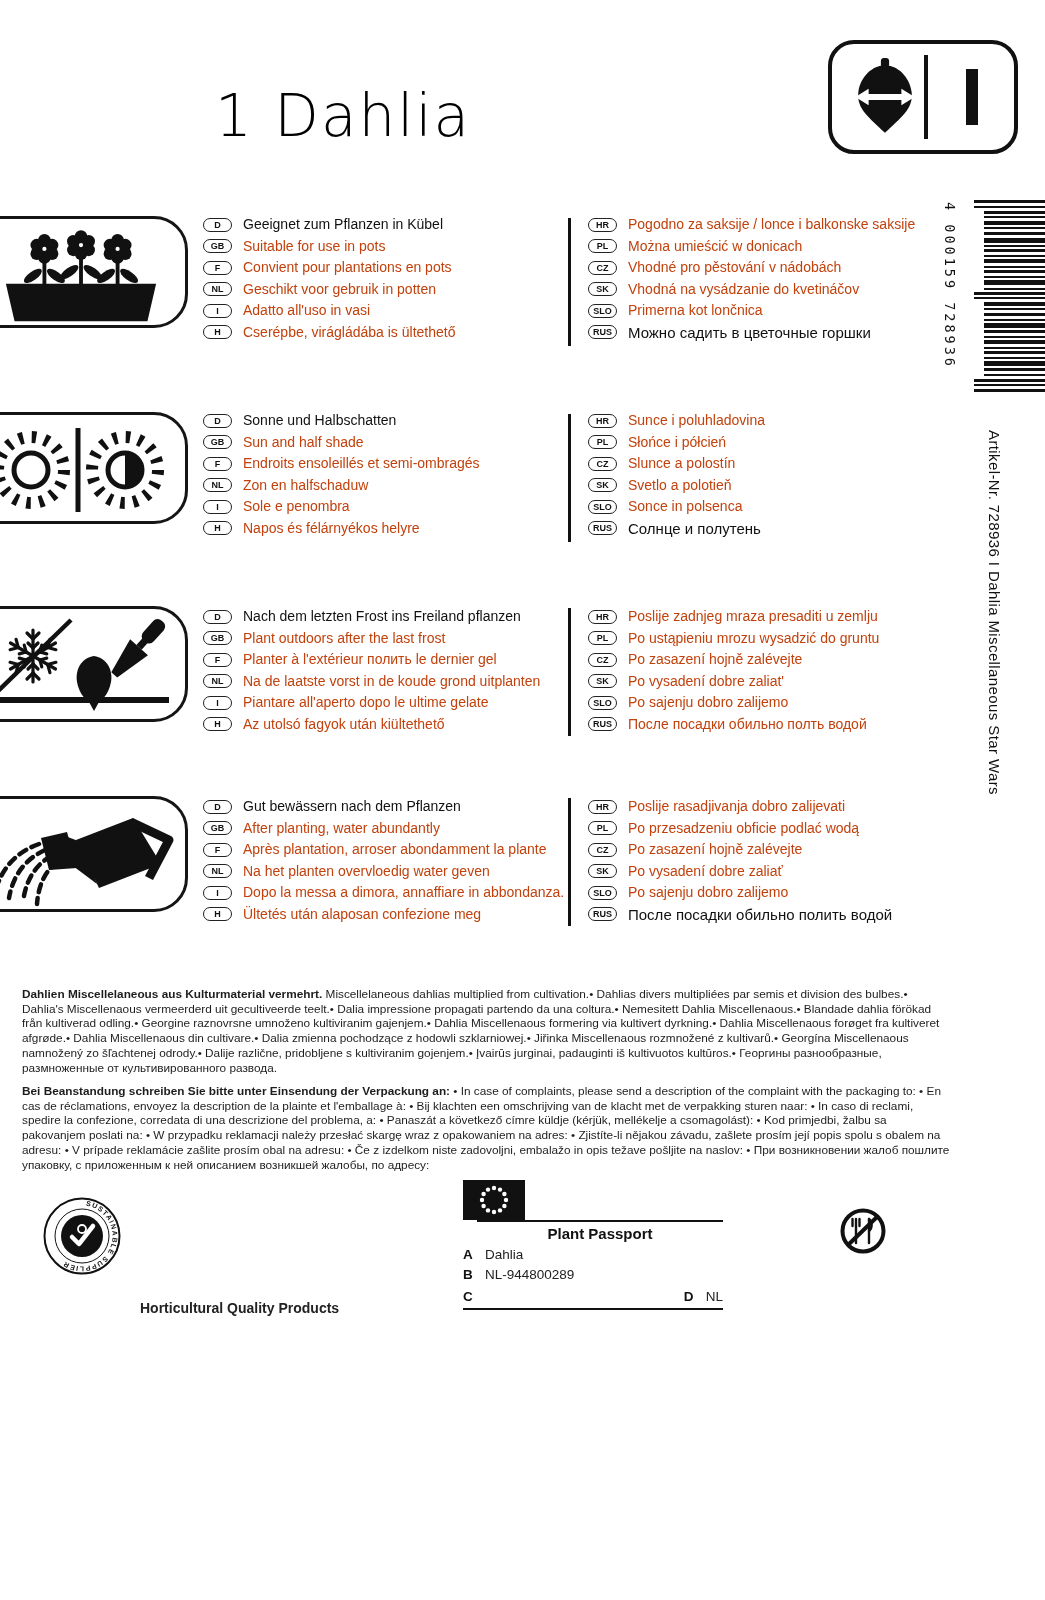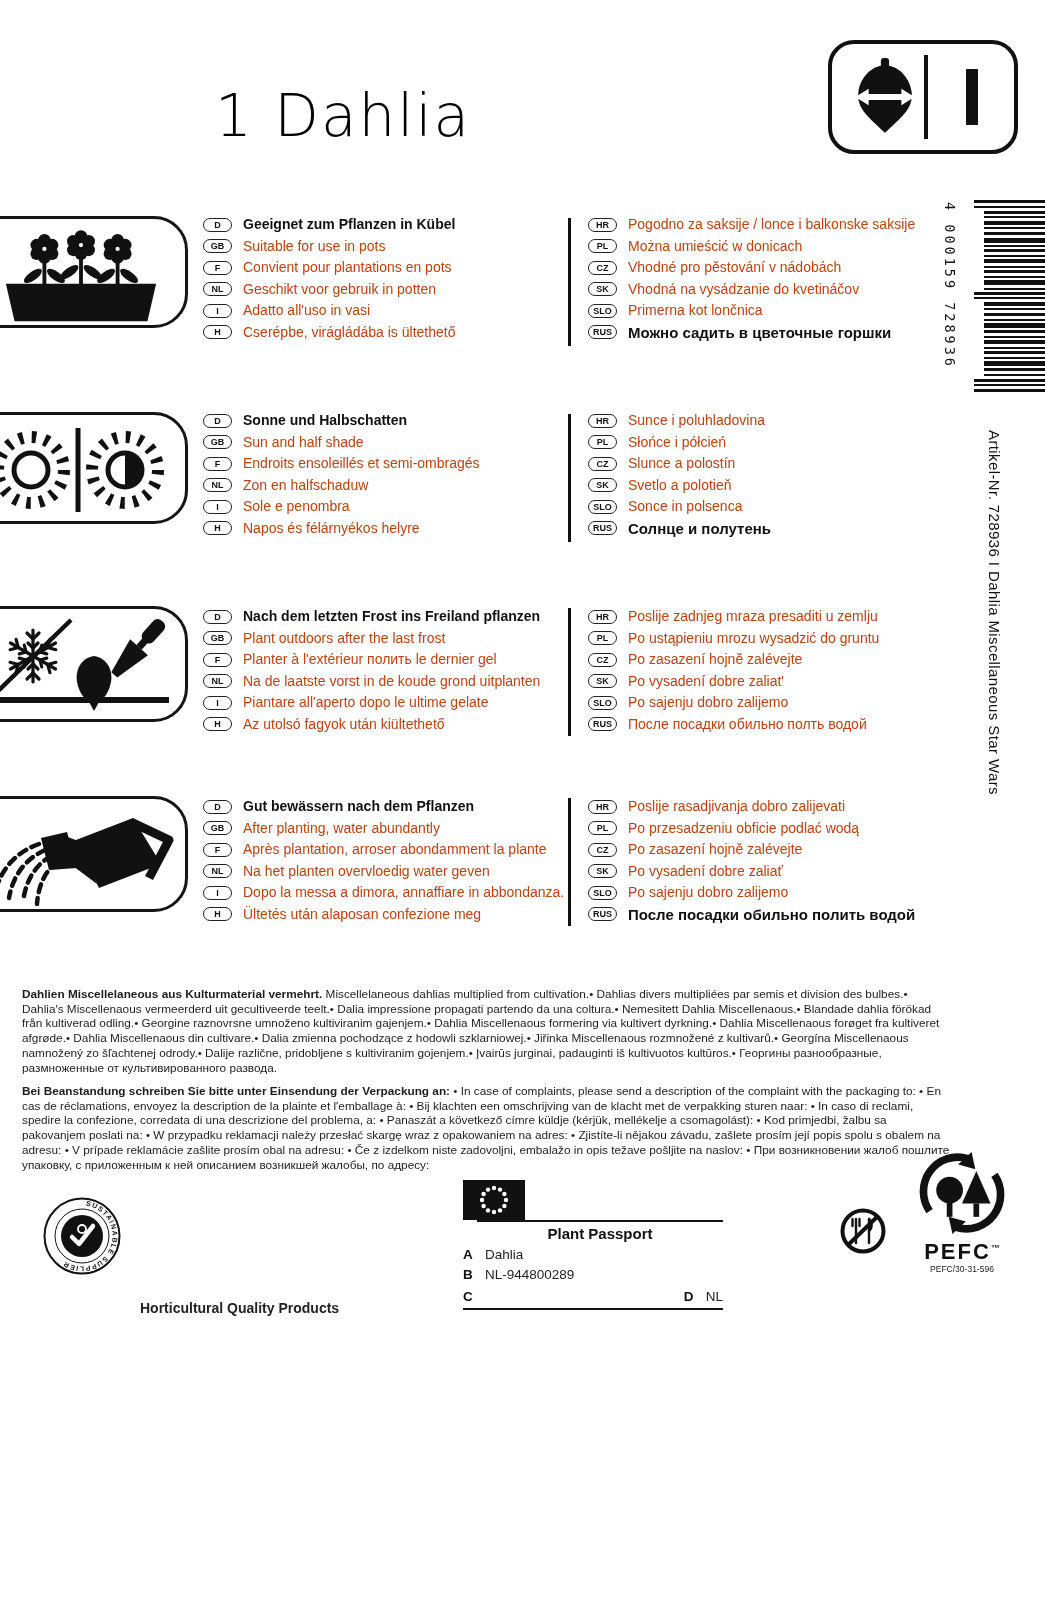--- a/index.html
+++ b/index.html
@@ -23,21 +23,21 @@
   .side-label{left:1003px;top:430px;font-size:15px;color:#111;letter-spacing:.4px;}
   
   .iconbox{position:absolute;left:-42px;width:224px;border:3.5px solid #151515;border-radius:34px;}
   .iconbox svg{position:absolute;right:4px;top:3px;}
   .col{position:absolute;}
   .vline{position:absolute;left:568px;width:2.5px;background:#111;}
   .row{display:flex;align-items:flex-start;height:21.5px;}
   .code{flex:0 0 27px;border:1.6px solid #222;border-radius:8px;font-size:9px;font-weight:bold;
         text-align:center;height:12px;line-height:12px;margin-top:2.5px;margin-right:11px;color:#111;}
   .txt{font-size:14px;color:#c2410c;line-height:19px;white-space:nowrap;}
-  .row.bold .txt{font-weight:bold;color:#111;}
+  .row.bold .txt{font-weight:normal;color:#111;}
   .row.cyr .txt{font-size:15px;}
   
   .para{position:absolute;left:22px;width:928px;font-size:11.8px;line-height:14.7px;color:#1d1d1d;margin-top:24px;}
   .para .b{font-weight:bold;}
   
   .company{position:absolute;left:140px;top:1199px;font-size:14px;font-weight:bold;
            line-height:17.5px;color:#222;}
   .tagline{position:absolute;left:140px;top:1264px;font-size:14px;font-weight:bold;color:#222;margin-top:36px;}
   .badge{position:absolute;left:42px;top:1196px;}
   .passport{position:absolute;left:463px;top:1180px;width:260px;}
@@ -507,28 +507,14 @@
     <g stroke="#111" stroke-width="2.4" stroke-linecap="round">
       <line x1="18" y1="13" x2="18" y2="37"></line>
         <line x1="14.5" y1="13" x2="14.5" y2="20"></line>
         <line x1="21.5" y1="13" x2="21.5" y2="20"></line>
       <line x1="31" y1="13" x2="31" y2="37"></line>
         <path d="M31,13 C34.5,16 34.5,22 31,25" fill="none"></path>
     </g>
     <line x1="10" y1="39" x2="40" y2="10" stroke="#111" stroke-width="4"></line>
   </svg>
 
-  <div class="pefc">
-    <svg width="96" height="82" viewBox="0 0 100 86">
-      <path d="M16,62 A36,36 0 0 1 56,7" fill="none" stroke="#111" stroke-width="8"></path>
-      <polygon points="60,0 64,18 46,13" fill="#111"></polygon>
-      <path d="M84,24 A36,36 0 0 1 44,79" fill="none" stroke="#111" stroke-width="8"></path>
-      <polygon points="40,86 36,68 54,73" fill="#111"></polygon>
-      <circle cx="37" cy="40" r="14" fill="#111"></circle>
-        <rect x="34" y="50" width="6" height="18" fill="#111"></rect>
-      <polygon points="65,20 80,54 50,54" fill="#111"></polygon>
-        <rect x="62" y="54" width="6" height="14" fill="#111"></rect>
-    </svg>
-    <div class="pefc-name"><span>PEFC</span><sup>™</sup></div>
-    <div class="pefc-cert">PEFC/30-31-596</div>
-  </div>
 
 </div>
 
 </body></html>

